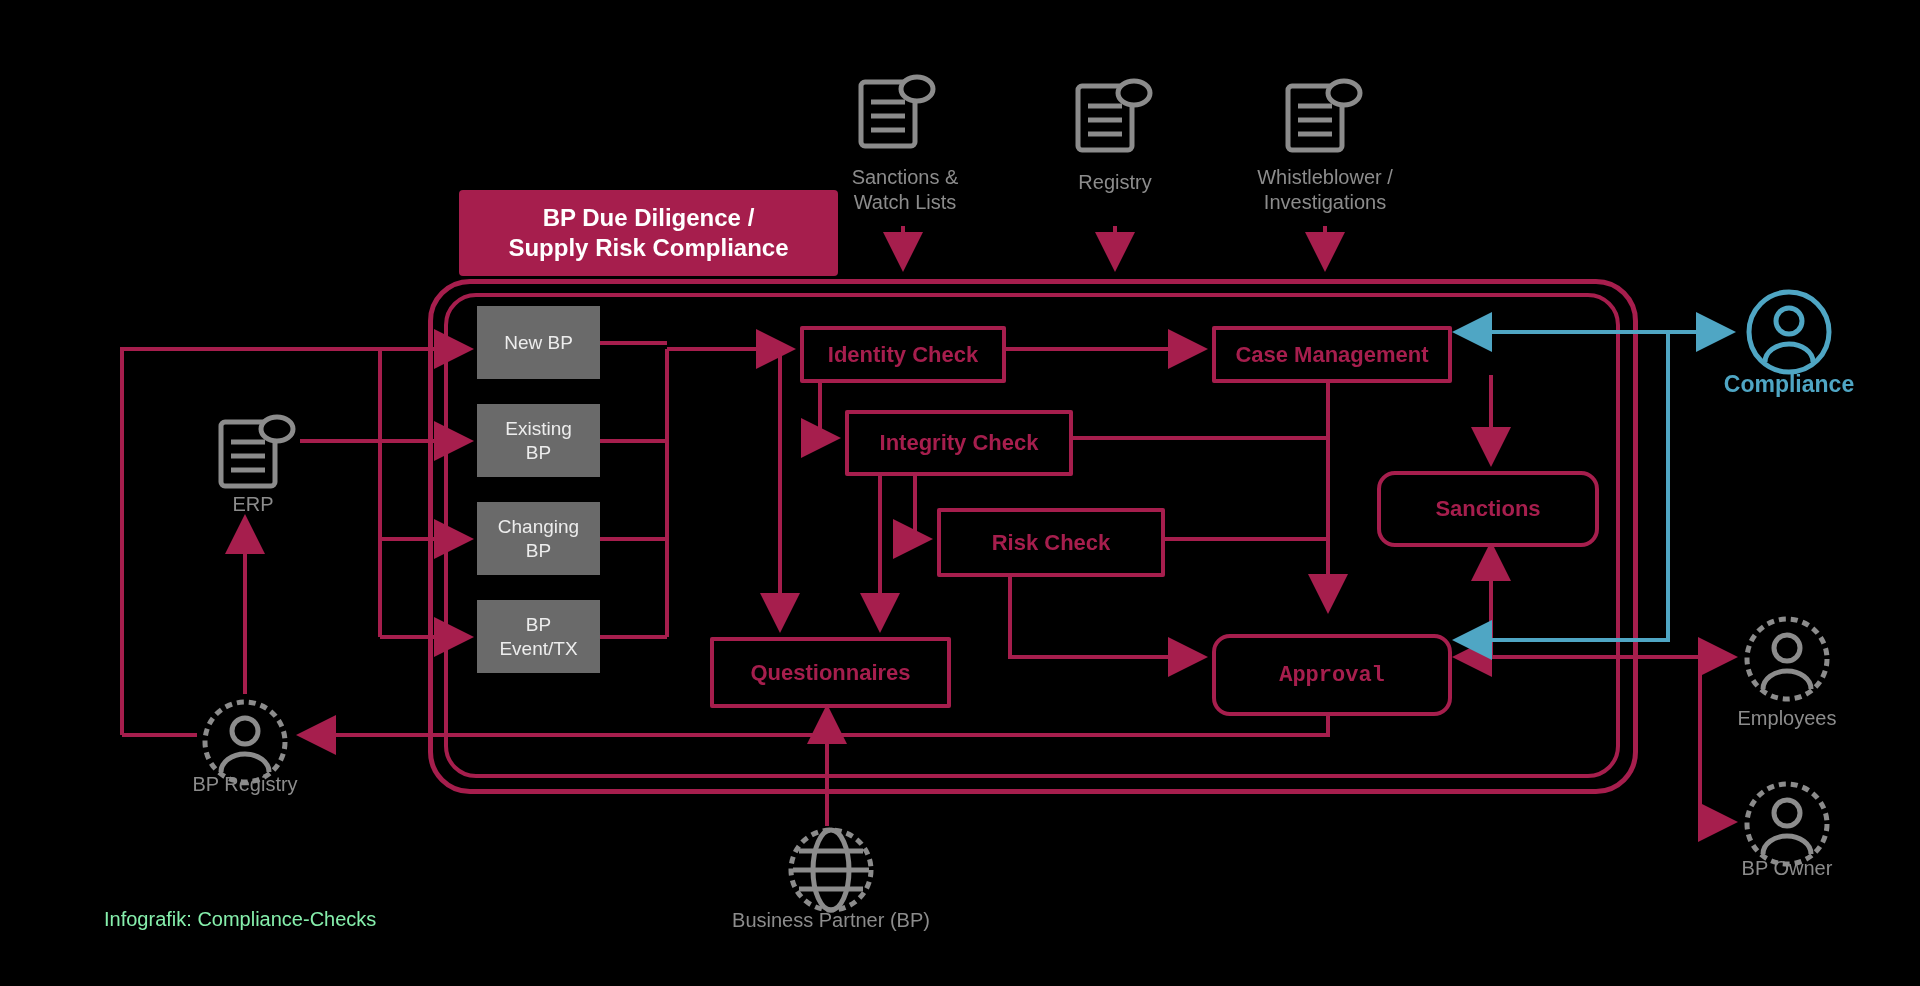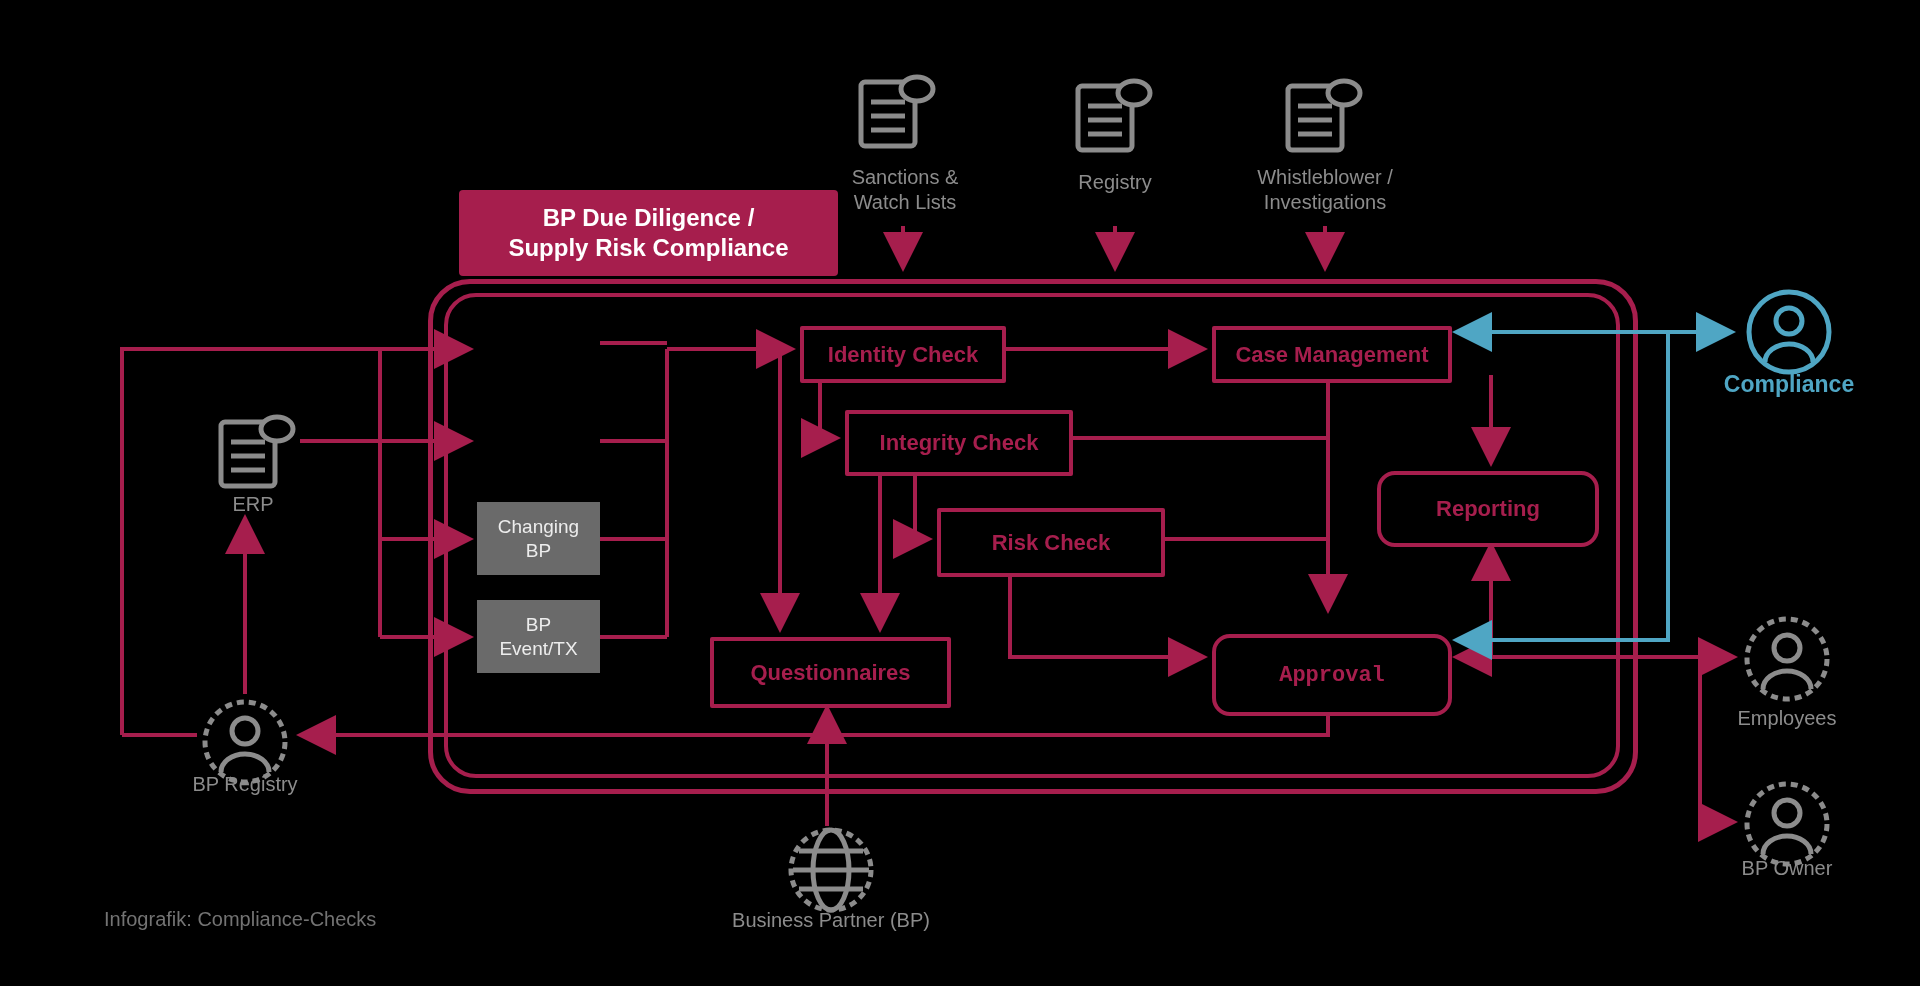--- a/index.html
+++ b/index.html
@@ -22,21 +22,21 @@
   .gray-box span{display:block;width:86px;color:#EDEDED;font-size:19px;line-height:24px;}
 
   
   .pbox{border:4px solid #A61E4D;border-radius:2px;color:#A61E4D;font-weight:bold;font-size:22px;
         display:flex;justify-content:center;align-items:center;text-align:center;background:#000;z-index:4;}
   .pbox.round{border-radius:18px;}
 
   
   .lbl{color:#8C8C8C;font-size:20px;line-height:25px;text-align:center;z-index:5;}
   .lbl.teal{color:#4FA6C4;font-weight:bold;font-size:23px;}
-  .footnote{color:#737373;font-size:20px;z-index:5;}
+  .footnote{color:#86efac;font-size:20px;z-index:5;}
 
   svg{display:block;}
   .wires{left:0;top:0;z-index:2;}
   .icon{z-index:5;}
 </style>
 </head>
 <body>
 
 <div class="stage">
 
@@ -140,33 +140,39 @@
       <rect x="16" y="20" width="54" height="64" rx="4"></rect>
       <path d="M26 40 H60 M26 54 H60 M26 68 H60"></path>
       <ellipse cx="72" cy="27" rx="16" ry="12" fill="#000"></ellipse>
     </g>
   </svg>
   <div class="abs lbl" style="left:1210px;top:165px;width:230px;">
     <div>Whistleblower /</div>
       <div>Investigations</div>
   </div>
 
+  <div class="abs gray-box" style="top:306px;">
+      <span>New BP</span>
+    </div>
+  <div class="abs gray-box" style="top:404px;">
+      <span>Existing BP</span>
+    </div>
   <div class="abs gray-box" style="top:502px;">
       <span>Changing BP</span>
     </div>
   <div class="abs gray-box" style="top:600px;">
       <span>BP Event/TX</span>
     </div>
 
   <div class="abs pbox" style="left:800px;top:326px;width:198px;height:49px;">Identity Check</div>
   <div class="abs pbox" style="left:1212px;top:326px;width:232px;height:49px;">Case Management</div>
   <div class="abs pbox" style="left:845px;top:410px;width:220px;height:58px;">Integrity Check</div>
   <div class="abs pbox" style="left:937px;top:508px;width:220px;height:61px;">Risk Check</div>
   <div class="abs pbox" style="left:710px;top:637px;width:233px;height:63px;">Questionnaires</div>
-  <div class="abs pbox round" style="left:1377px;top:471px;width:214px;height:68px;">Reporting</div>
+  <div class="abs pbox round" style="left:1377px;top:471px;width:214px;height:68px;">Sanctions</div>
   <div class="abs pbox round" style="left:1212px;top:634px;width:232px;height:74px;font-family:Liberation Mono, monospace;">Approval</div>
 
   <svg class="abs icon" style="left:205px;top:402px" width="96" height="96" viewBox="0 0 96 96">
     <g stroke="#8C8C8C" stroke-width="5" fill="none">
       <rect x="16" y="20" width="54" height="64" rx="4"></rect>
       <path d="M26 40 H60 M26 54 H60 M26 68 H60"></path>
       <ellipse cx="72" cy="27" rx="16" ry="12" fill="#000"></ellipse>
     </g>
   </svg>
   <div class="abs lbl" style="left:207px;top:492px;width:92px;">ERP</div>

